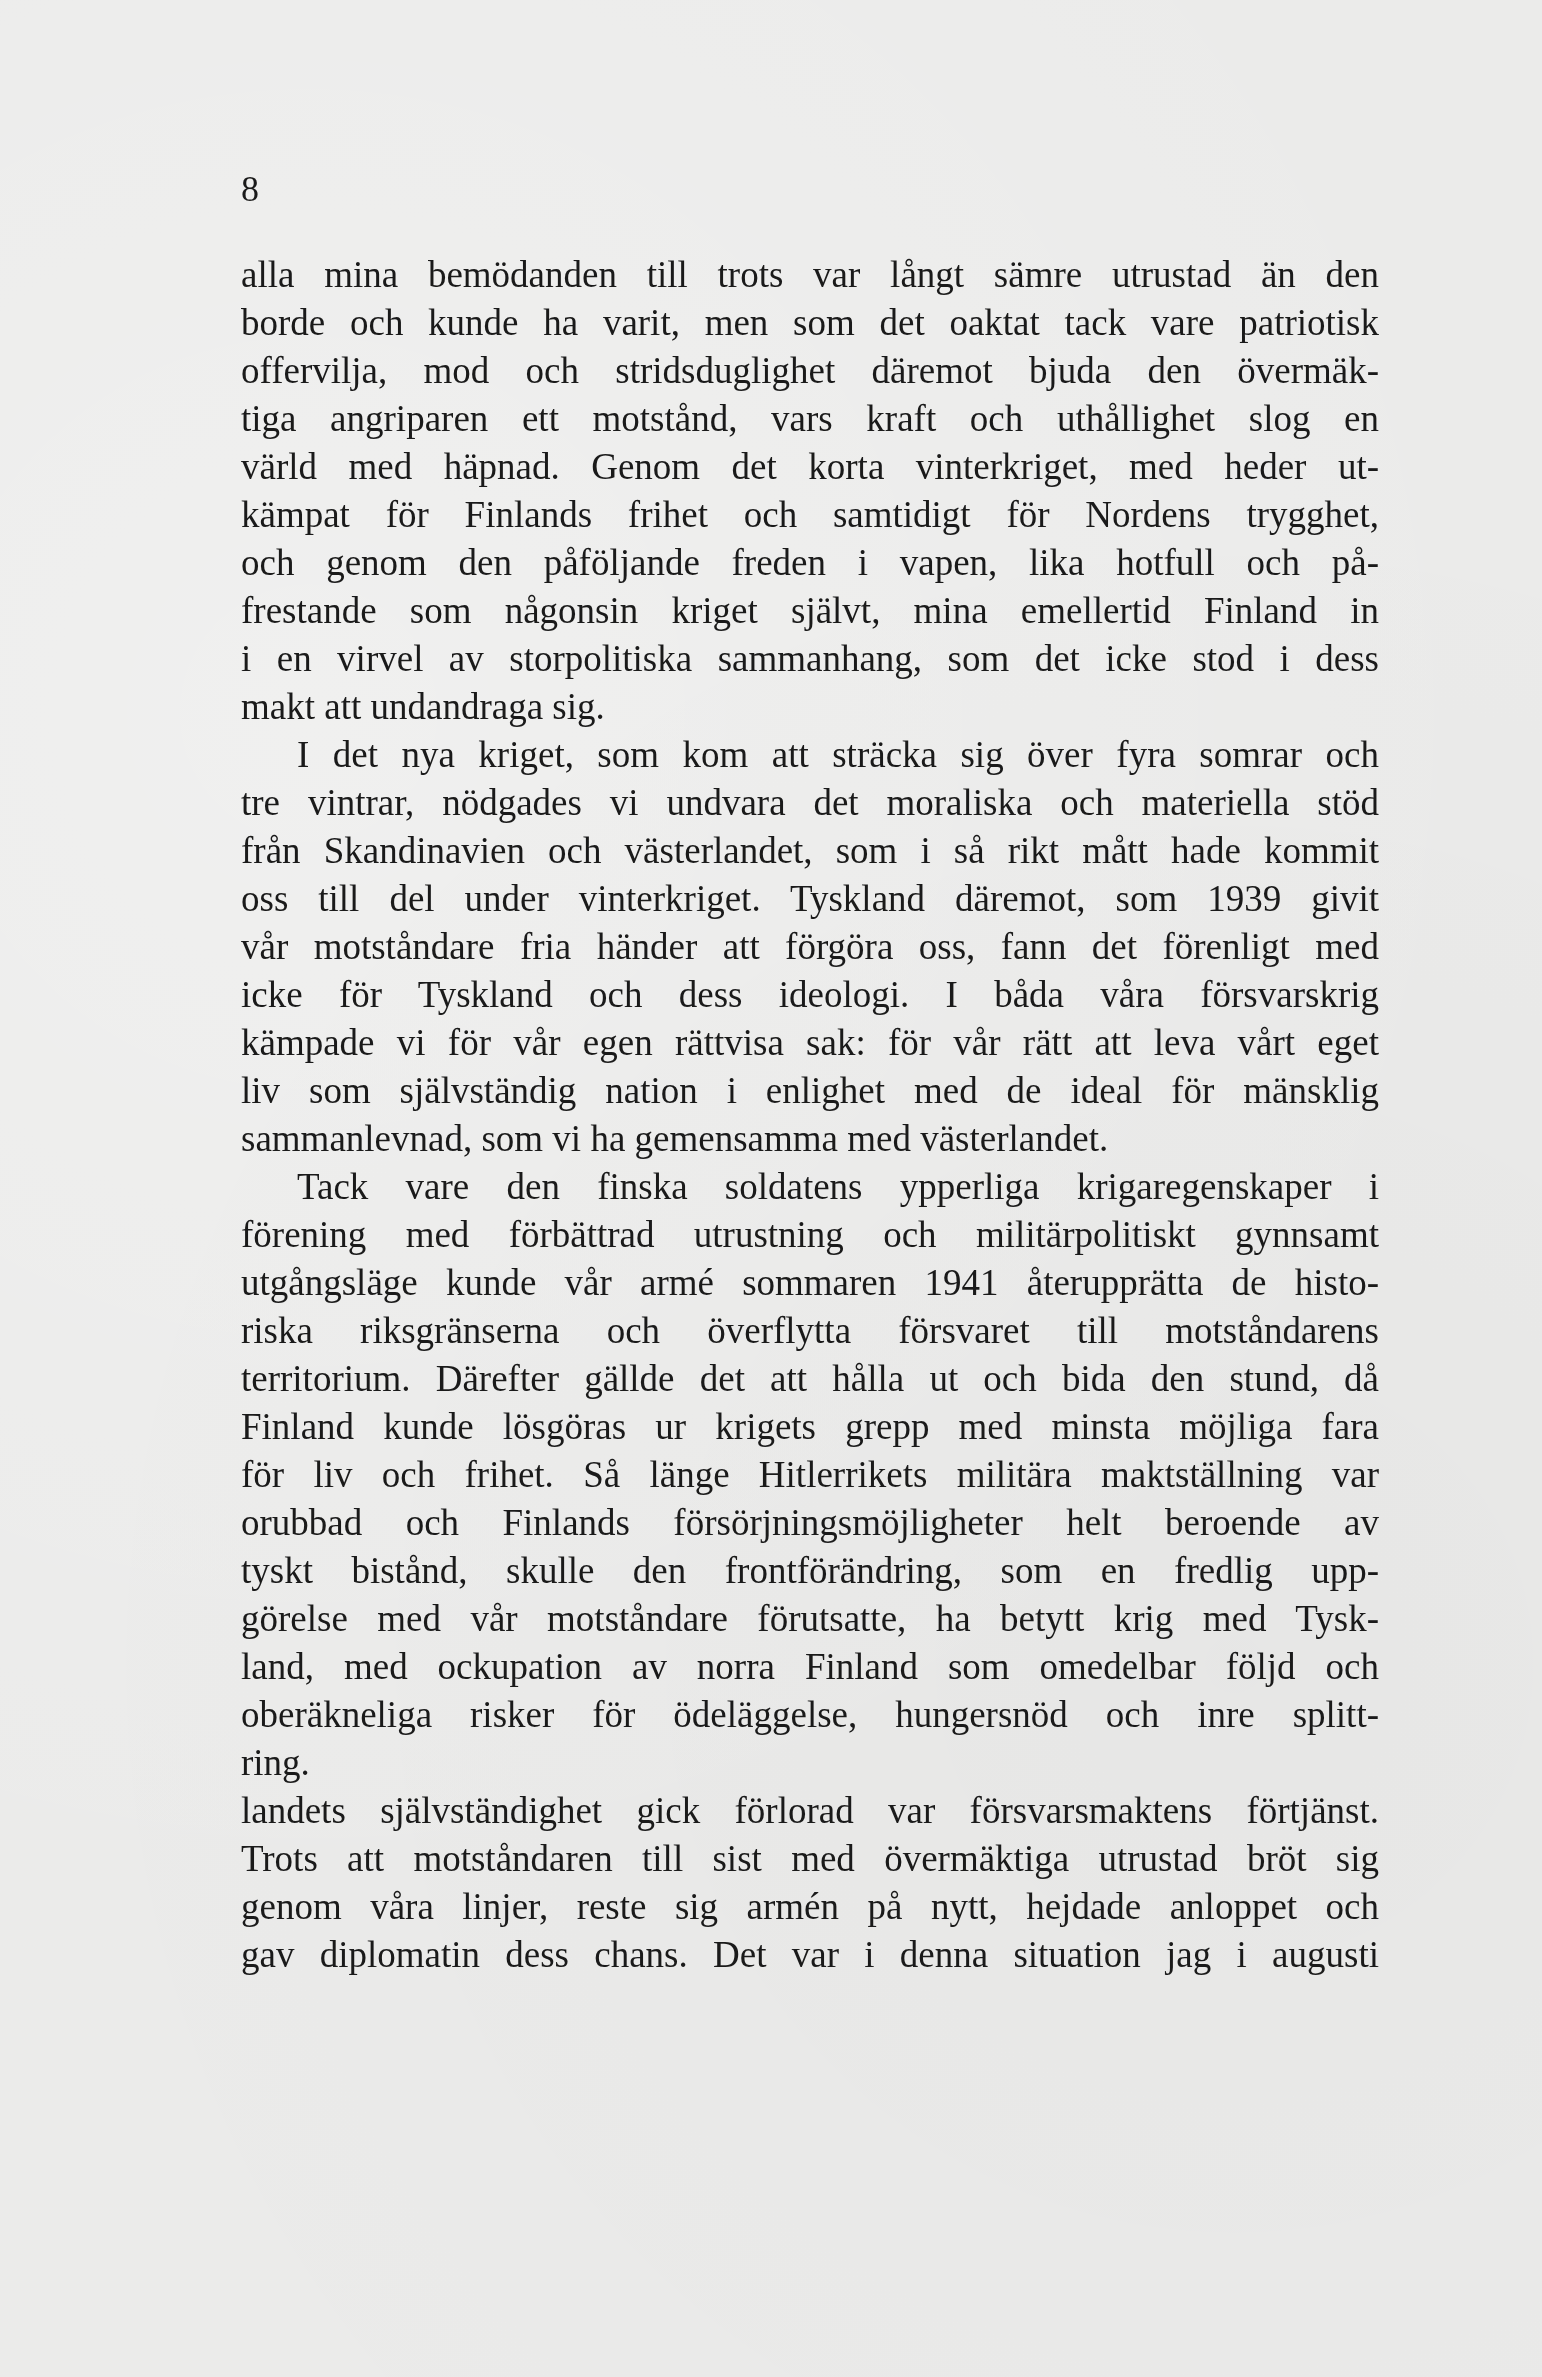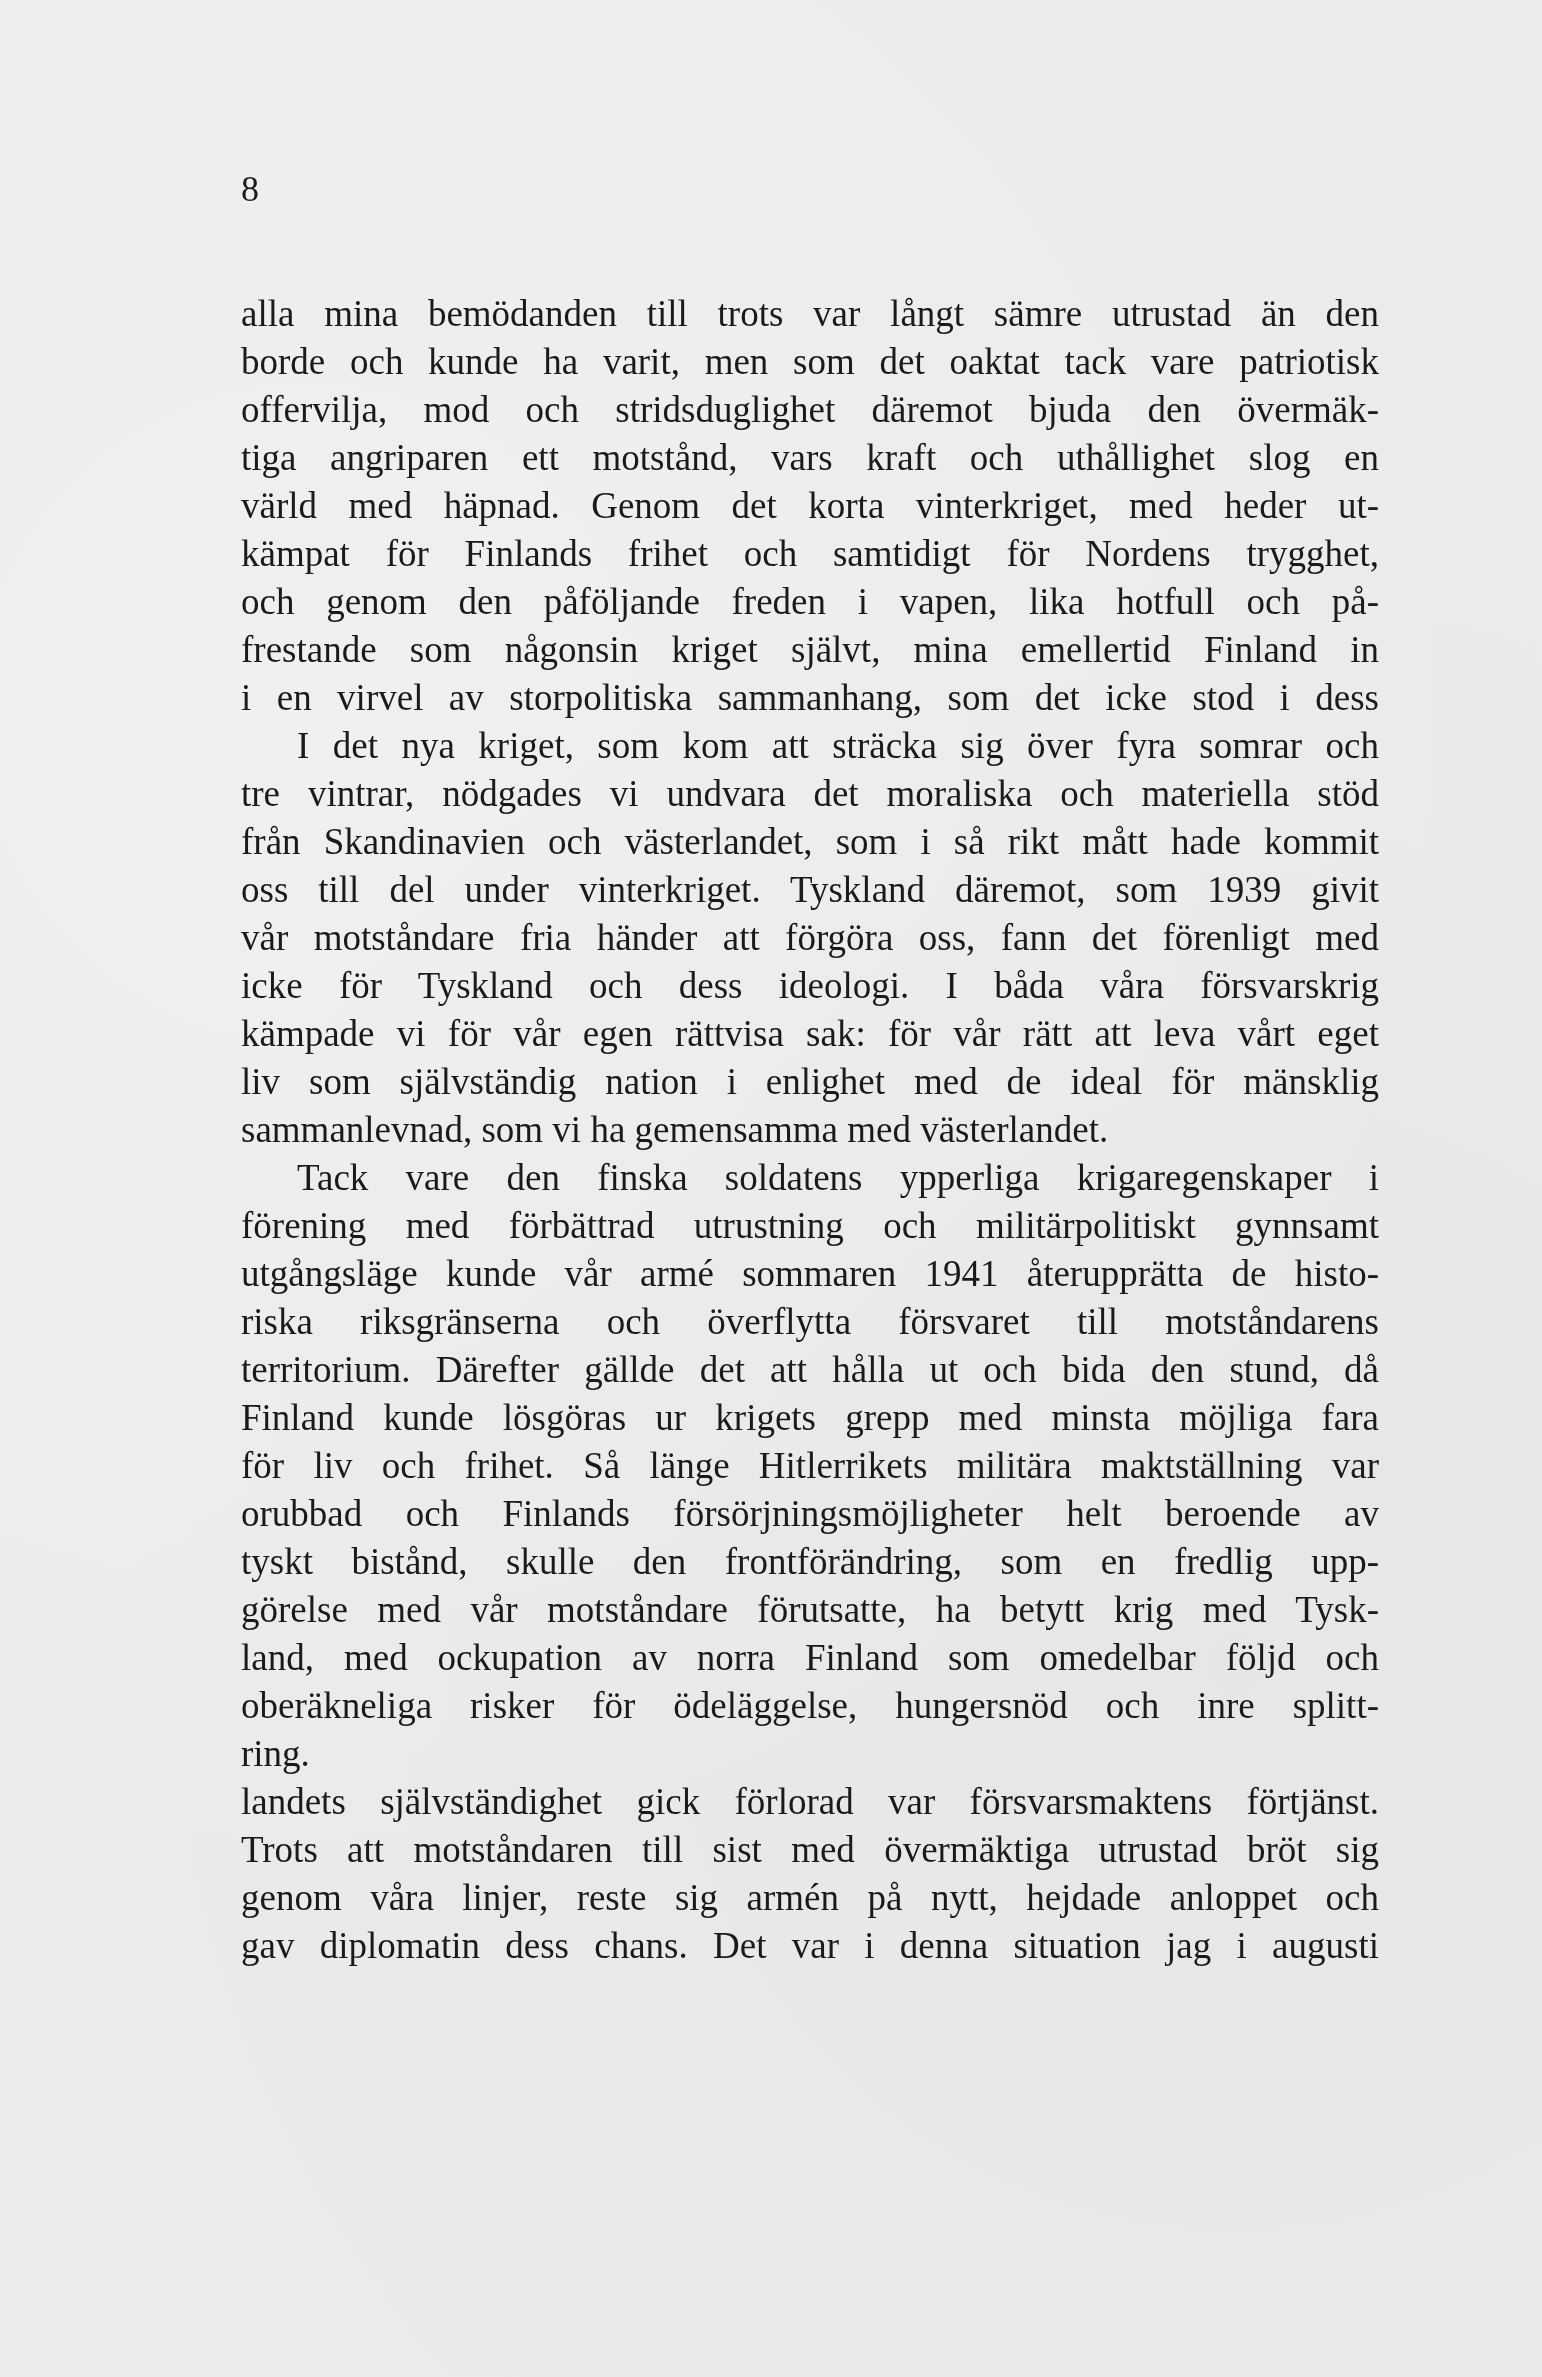--- a/index.html
+++ b/index.html
@@ -28,21 +28,20 @@
     left: 241px;
     top: 171px;
     font-size: 36px;
     line-height: 36px;
   }
   .text-block {
     position: absolute;
     left: 241px;
     top: 251px;
     width: 1138px;
-    margin-top: 39px;
   }
   .line {
     display: block;
     height: 48px;
     line-height: 48px;
     font-size: 37px;
     text-align: justify;
     text-align-last: justify;
     white-space: nowrap;
     overflow: visible;
@@ -90,20 +89,23 @@
         <span class="line-inner">kämpat för Finlands frihet och samtidigt för Nordens trygghet,</span>
       </span>
     <span class="line">
         <span class="line-inner">och genom den påföljande freden i vapen, lika hotfull och på-</span>
       </span>
     <span class="line">
         <span class="line-inner">frestande som någonsin kriget självt, mina emellertid Finland in</span>
       </span>
     <span class="line">
         <span class="line-inner">i en virvel av storpolitiska sammanhang, som det icke stod i dess</span>
+      </span>
+    <span class="line last">
+        <span class="line-inner">makt att undandraga sig.</span>
       </span>
   </div>
 
   <div class="paragraph">
     <span class="line indent">
         <span class="line-inner">I det nya kriget, som kom att sträcka sig över fyra somrar och</span>
       </span>
     <span class="line">
         <span class="line-inner">tre vintrar, nödgades vi undvara det moraliska och materiella stöd</span>
       </span>

